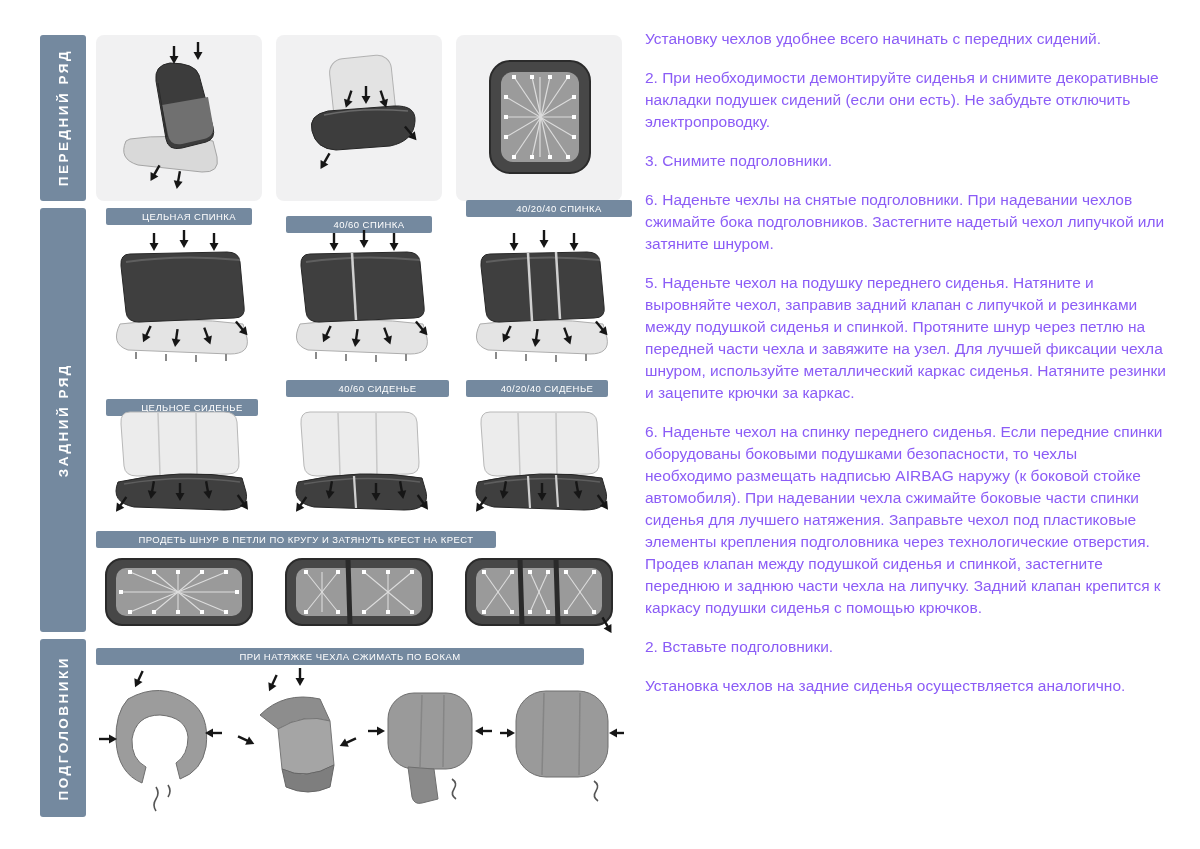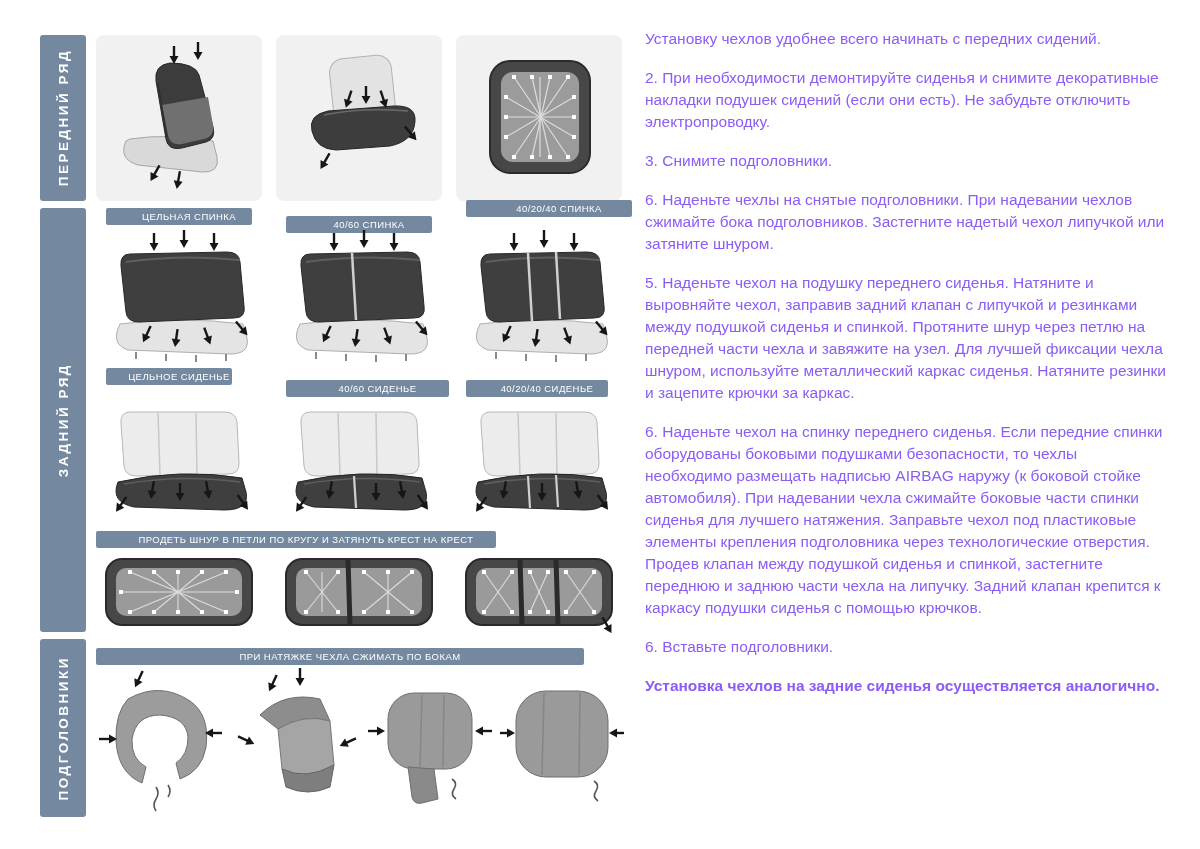--- a/index.html
+++ b/index.html
@@ -17,21 +17,21 @@
   .panel { position:absolute; width:166px; height:166px; background:#f1f1f2; border-radius:8px; }
   .banner { position:absolute; height:17px; background:#74899f; color:#fff; font-size:9.5px;
             letter-spacing:.45px; font-weight:normal; display:flex; align-items:center;
             justify-content:center; border-radius:2px; white-space:nowrap; overflow:hidden;padding-left:20px; }
   .diag { position:absolute; display:block; }
 
   
   .text-col { position:absolute; left:645px; top:28px; width:522px; color:#8b5cf6;
               font-size:15.5px; line-height:22px; }
   .text-col p { margin-bottom:17px; }
-  .text-col p:last-child { margin-bottom:0;font-weight:bold; }
+  .text-col p:last-child { margin-bottom:0; }
 </style>
 </head>
 <body>
 
 <svg width="0" height="0" style="position:absolute" aria-hidden="true">
   <defs>
     <g id="arr">
       <line x1="0" y1="-11" x2="0" y2="1" stroke="#161616" stroke-width="2.4"></line>
       <path d="M-4.5 -1 L0 7 L4.5 -1 Z" fill="#161616"></path>
     </g>
@@ -148,21 +148,21 @@
     <path d="M72 25 L76 93 M100 24 L104 91" stroke="#d0d0d0" stroke-width="2.5"></path>
     <use href="#arr" transform="translate(58,16)"></use>
       <use href="#arr" transform="translate(88,13)"></use>
       <use href="#arr" transform="translate(118,16)"></use>
     <use href="#arr" transform="translate(50,108) rotate(25)"></use>
       <use href="#arr" transform="translate(80,112) rotate(8)"></use>
     <use href="#arr" transform="translate(112,110) rotate(-20)"></use>
       <use href="#arr" transform="translate(147,102) rotate(-40)"></use>
   </svg>
 
-  <div class="banner" style="left:106px;top:368px;width:126px">ЦЕЛЬНОЕ СИДЕНЬЕ</div>
+  <div class="banner" style="left:106px;top:399px;width:152px">ЦЕЛЬНОЕ СИДЕНЬЕ</div>
   <div class="banner" style="left:286px;top:380px;width:163px">40/60 СИДЕНЬЕ</div>
   <div class="banner" style="left:466px;top:380px;width:142px">40/20/40 СИДЕНЬЕ</div>
 
   <svg class="diag" style="left:96px;top:400px" viewBox="0 0 166 128" width="166" height="128">
     <path d="M34 12 Q24 12 25 24 L28 66 Q29 76 41 76 L132 74 Q144 74 143 62 L141 22 Q140 12 128 12 Z" fill="#ececec" stroke="#b8b8b8"></path>
     <path d="M62 13 L64 75 M100 13 L101 75" stroke="#c8c8c8" stroke-width="1.5"></path>
     <path d="M22 82 Q14 102 38 107 L128 110 Q154 110 150 92 L146 78 Q84 68 22 82 Z" fill="#3f3f3f" stroke="#262626"></path>
     <path d="M28 84 Q85 74 144 82" stroke="#5e5e5e" stroke-width="1.6" fill="none"></path>
     <use href="#arr" transform="translate(56,92) rotate(10)"></use>
       <use href="#arr" transform="translate(84,94)"></use>
@@ -311,17 +311,17 @@
     <path d="M94 114 q6 4 2 10 q-4 6 2 10" stroke="#555" fill="none" stroke-width="1.6"></path>
   </svg>
 
   <div class="text-col">
     <p>Установку чехлов удобнее всего начинать с передних сидений.</p>
     <p>2. При необходимости демонтируйте сиденья и снимите декоративные накладки подушек сидений (если они есть). Не забудьте отключить электропроводку.</p>
     <p>3. Снимите подголовники.</p>
     <p>6. Наденьте чехлы на снятые подголовники. При надевании чехлов сжимайте бока подголовников. Застегните надетый чехол липучкой или затяните шнуром.</p>
     <p>5. Наденьте чехол на подушку переднего сиденья. Натяните и выровняйте чехол, заправив задний клапан с липучкой и резинками между подушкой сиденья и спинкой. Протяните шнур через петлю на передней части чехла и завяжите на узел. Для лучшей фиксации чехла шнуром, используйте металлический каркас сиденья. Натяните резинки и зацепите крючки за каркас.</p>
     <p>6. Наденьте чехол на спинку переднего сиденья. Если передние спинки оборудованы боковыми подушками безопасности, то чехлы необходимо размещать надписью AIRBAG наружу (к боковой стойке автомобиля). При надевании чехла сжимайте боковые части спинки сиденья для лучшего натяжения. Заправьте чехол под пластиковые элементы крепления подголовника через технологические отверстия. Продев клапан между подушкой сиденья и спинкой, застегните переднюю и заднюю части чехла на липучку. Задний клапан крепится к каркасу подушки сиденья с помощью крючков.</p>
-    <p>6. Вставьте подголовники.</p>
+    <p>2. Вставьте подголовники.</p>
     <p>Установка чехлов на задние сиденья осуществляется аналогично.</p>
   </div>
 
 </div>
 
 </body></html>

